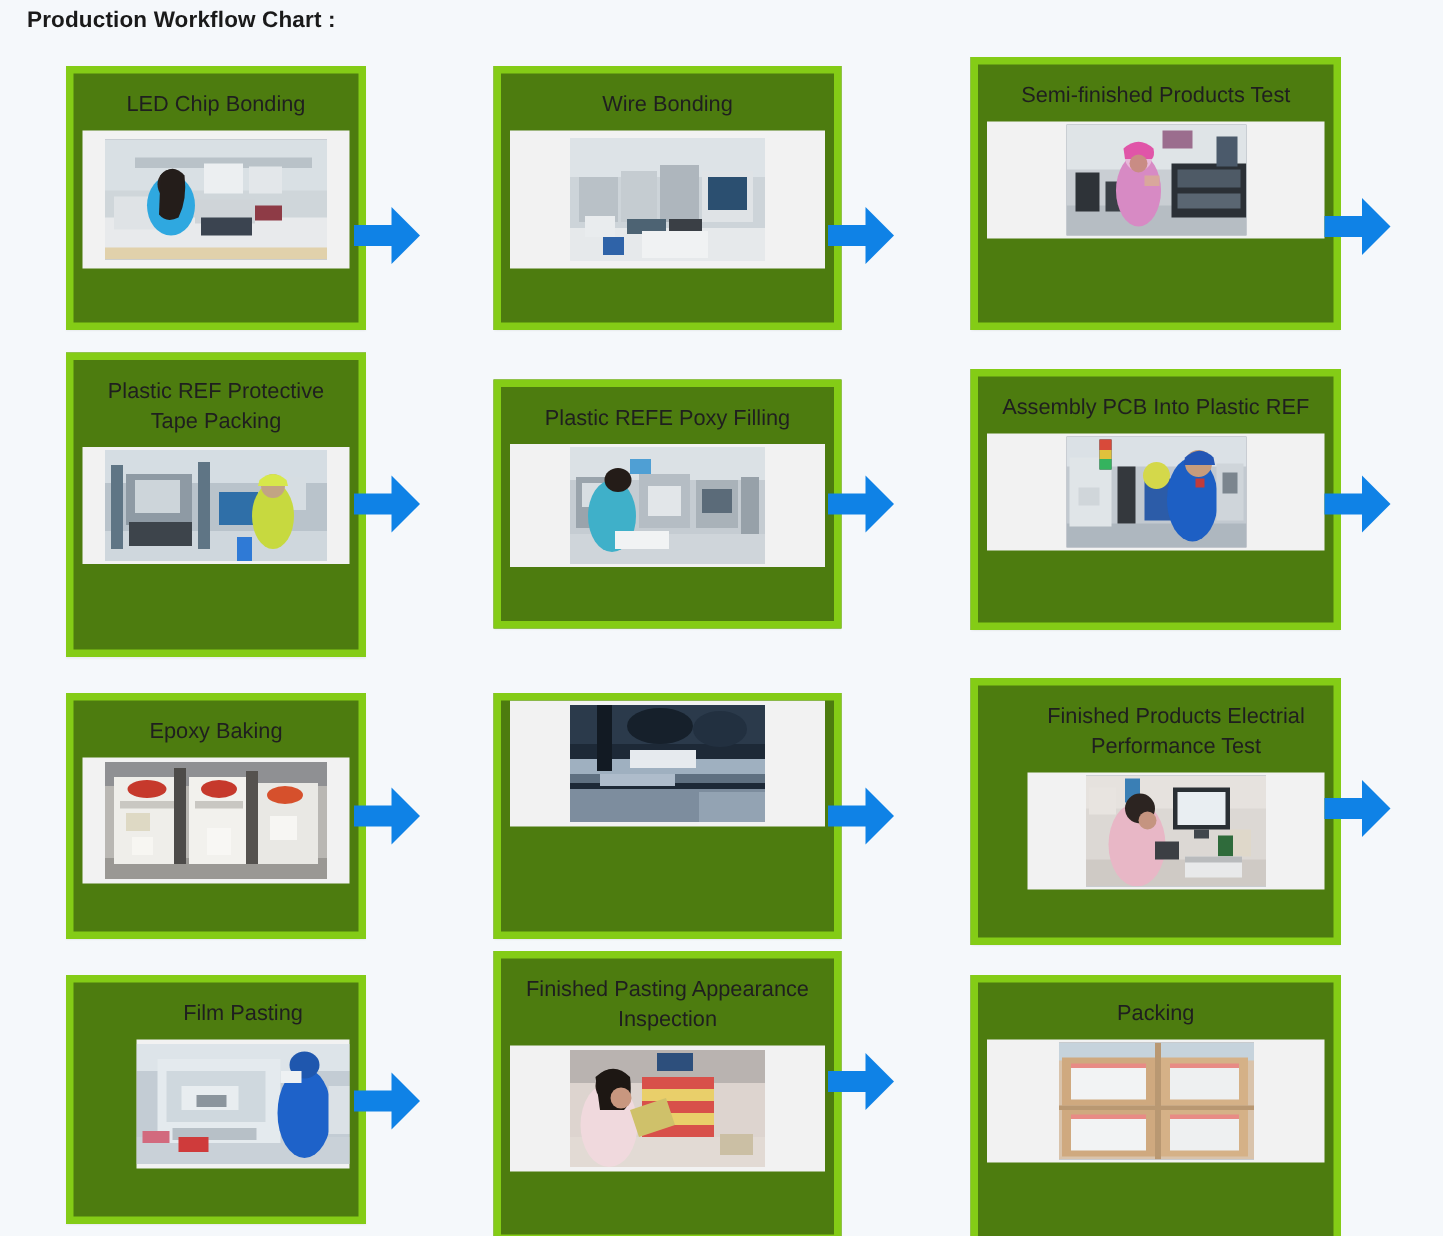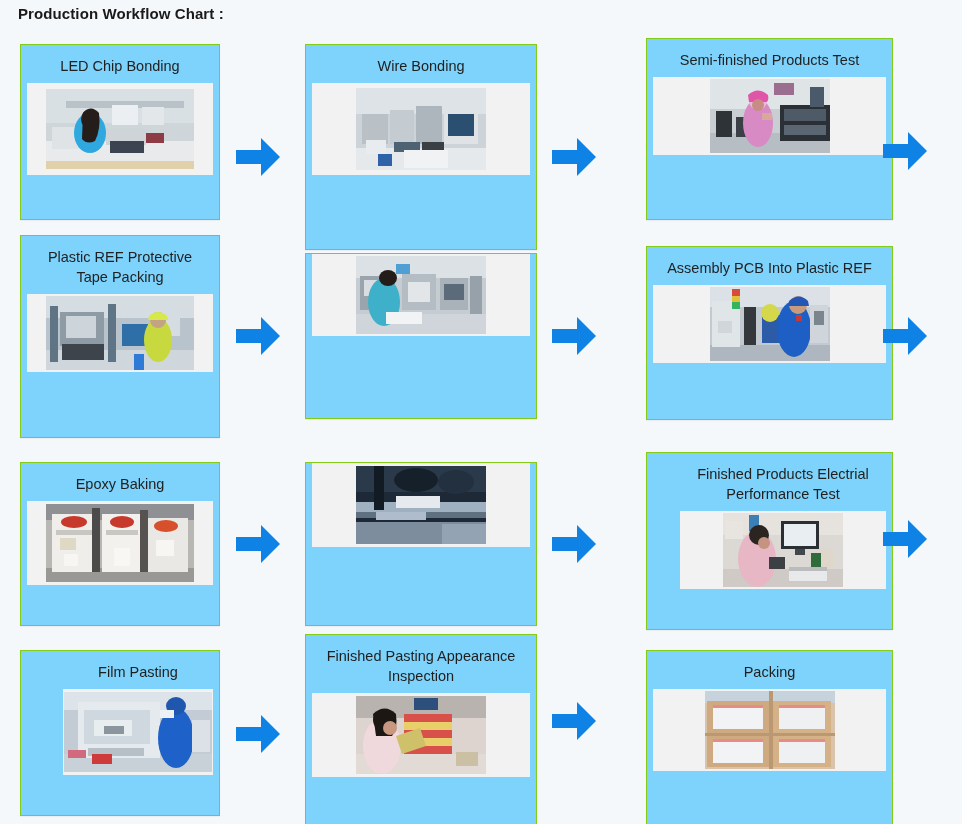--- a/index.html
+++ b/index.html
@@ -37,24 +37,25 @@
 
   .flow-row {
     position: relative;
     width: 962px;
     display: block;
   }
 
   
   .step-card {
     position: absolute;
-    background: #7dd3fc;
-    border: 1px solid #84cc16;
+    background: #4d7c0f;
+    border: 5px solid #84cc16;
     box-shadow: 0 1px 1px rgba(0,0,0,0.04);
     overflow: hidden;
+    margin-left: 24px;
   }
   .step-title {
     text-align: center;
     font-size: 14.5px;
     line-height: 1.38;
     color: #1f1f1f;
     padding: 11px 10px 7px 10px;
     font-weight: normal;
   }
   .step-photo-band {
@@ -77,21 +78,21 @@
   .flow-arrow {
     position: absolute;
     width: 46px;
     height: 42px;
   }
   .flow-arrow svg { display: block; width: 100%; height: 100%; }
 
   
   .col0 { left: 20px;  width: 200px; }
   .col1 { left: 305px; width: 232px; }
-  .col2 { left: 646px; width: 247px; }
+  .col2 { left: 623px; width: 247px; }
 </style>
 </head>
 <body>
 
 <div id="page-title">Production Workflow Chart :</div>
 
 <div id="flow-grid">
 
   <div class="flow-row" style="height:205px;">
     <div class="step-card col0" style="top:14px;height:176px;">
@@ -116,21 +117,21 @@
           </svg>
         </div>
       </div>
     </div>
     <div class="flow-arrow" style="left:235px;top:106px;">
       <svg viewBox="0 0 46 42">
           <path d="M1 14 H26 V2 L45 21 L26 40 V28 H1 Z" fill="#0f82e6"></path>
         </svg>
     </div>
 
-    <div class="step-card col1" style="top:14px;height:206px;">
+    <div class="step-card col1" style="top:14px;height:176px;">
       <div class="step-title">Wire Bonding</div>
       <div class="step-photo-band" style="height:92px;">
         <div class="step-photo" style="width:130px;height:82px;">
           <svg viewBox="0 0 130 82" width="130" height="82" aria-hidden="true">
             <rect width="130" height="82" fill="#cdd4d9"></rect>
             <rect x="0" y="0" width="130" height="26" fill="#dde3e7"></rect>
             <rect x="0" y="60" width="130" height="22" fill="#e6e9eb"></rect>
             <rect x="6" y="26" width="26" height="30" fill="#b9c1c7"></rect>
             <rect x="34" y="22" width="24" height="34" fill="#c5ccd1"></rect>
             <rect x="60" y="18" width="26" height="38" fill="#aeb6bd"></rect>
@@ -206,20 +207,21 @@
         </div>
       </div>
     </div>
     <div class="flow-arrow" style="left:235px;top:80px;">
       <svg viewBox="0 0 46 42">
           <path d="M1 14 H26 V2 L45 21 L26 40 V28 H1 Z" fill="#0f82e6"></path>
         </svg>
     </div>
 
     <div class="step-card col1" style="top:18px;height:166px;">
+      <div class="step-title">Plastic REFE Poxy Filling</div>
       <div class="step-photo-band" style="height:82px;">
         <div class="step-photo" style="width:130px;height:78px;">
           <svg viewBox="0 0 130 78" width="130" height="78" aria-hidden="true">
             <rect width="130" height="78" fill="#c5ccd2"></rect>
             <rect x="0" y="0" width="130" height="22" fill="#dbe1e5"></rect>
             <rect x="0" y="58" width="130" height="20" fill="#cfd5da"></rect>
             <rect x="4" y="20" width="26" height="34" fill="#9aa4ac"></rect>
             <rect x="8" y="24" width="18" height="16" fill="#d8dee2"></rect>
             <rect x="40" y="8" width="14" height="10" fill="#4f9fd4"></rect>
             <rect x="46" y="18" width="34" height="36" fill="#b5bdc4"></rect>

